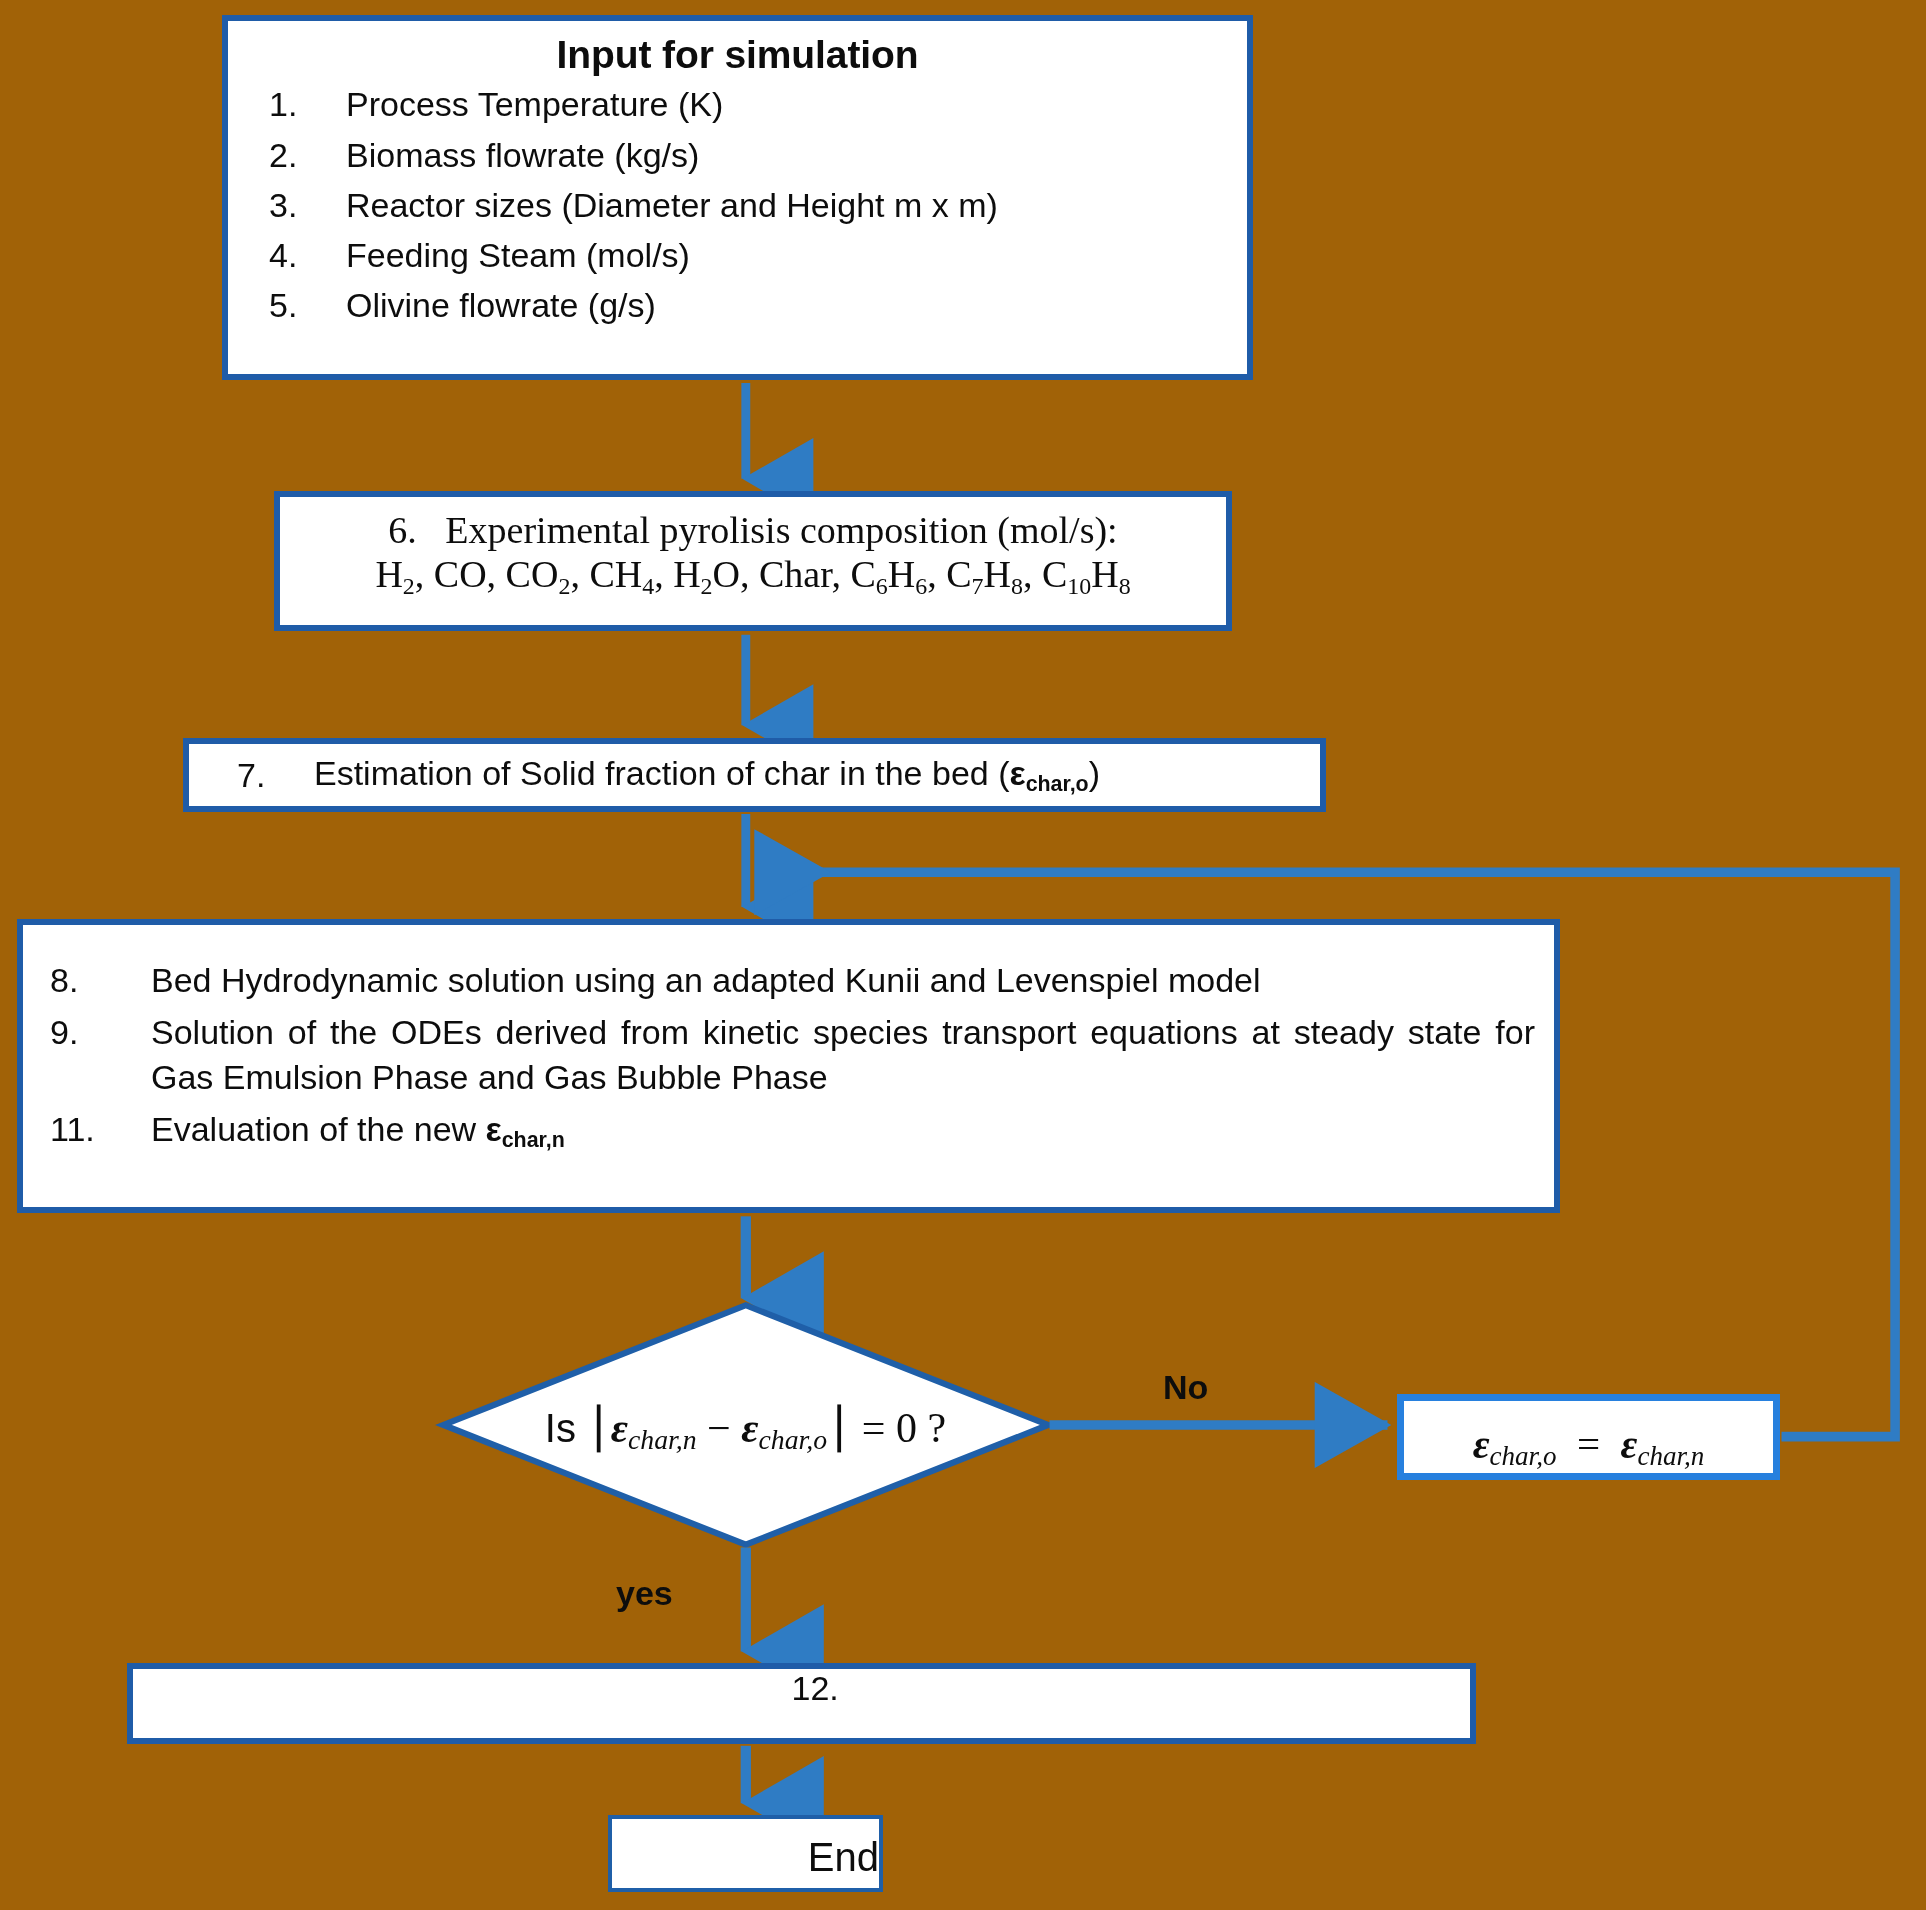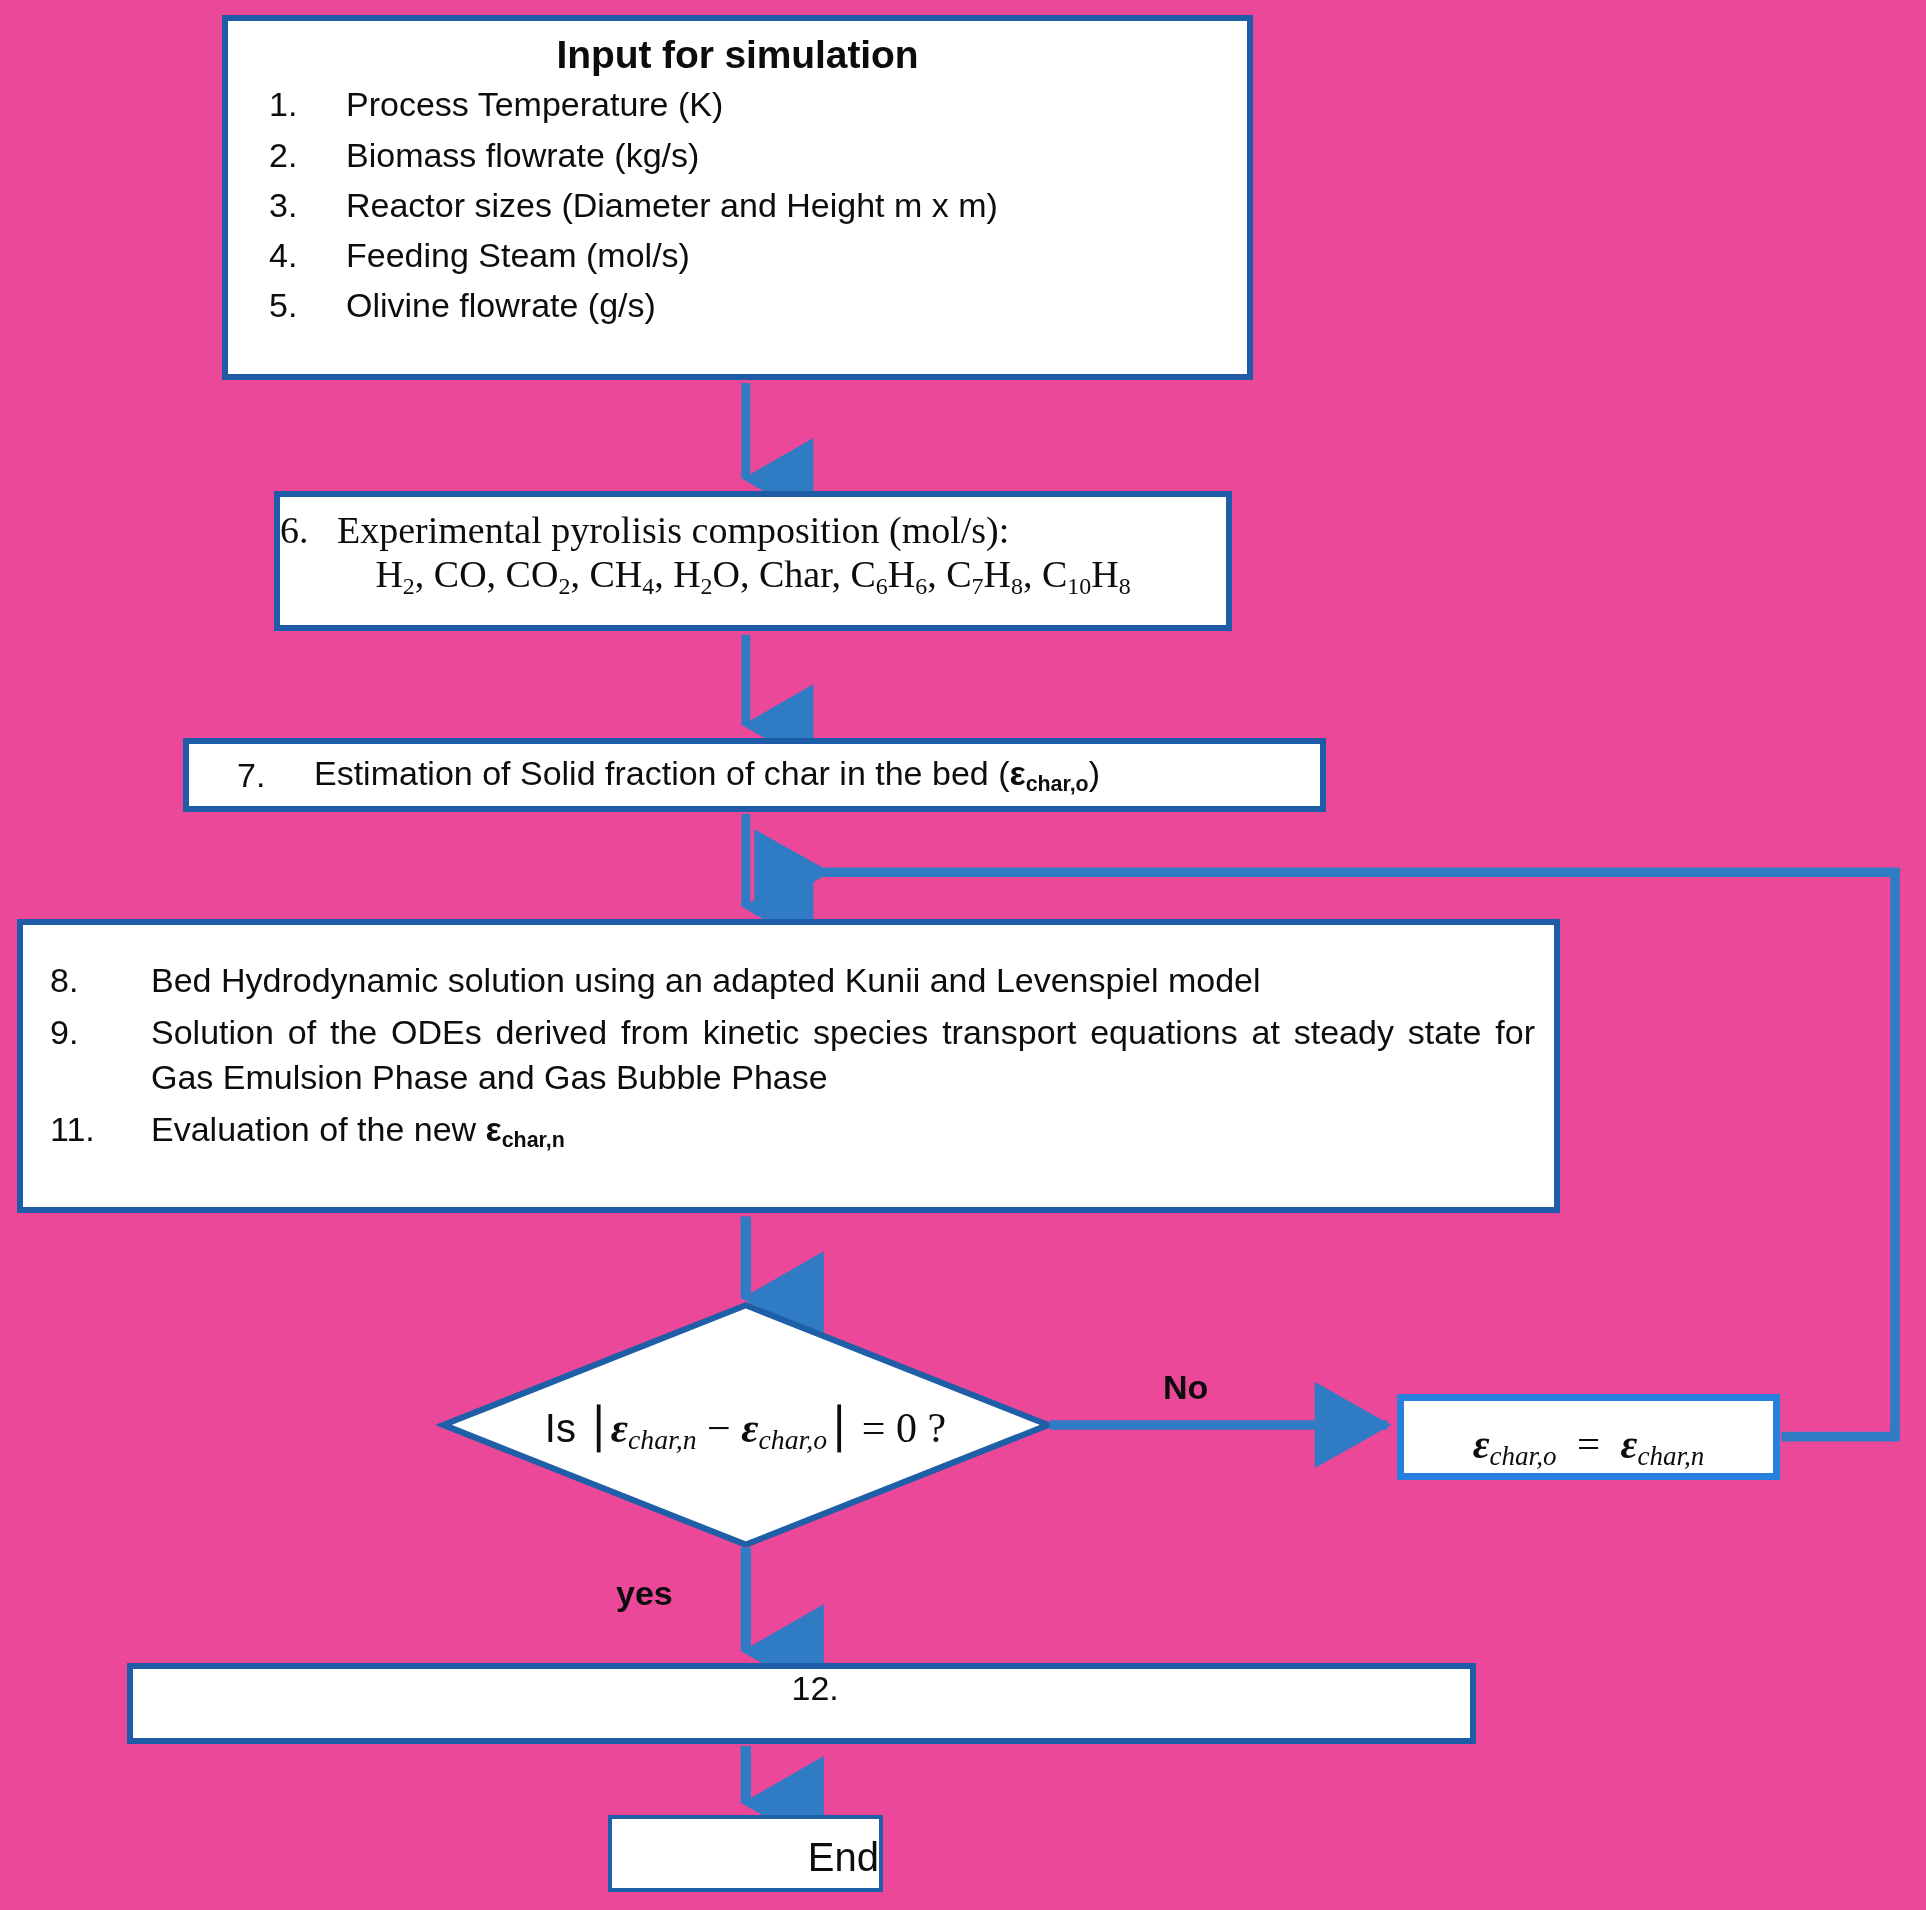--- a/index.html
+++ b/index.html
@@ -1,38 +1,38 @@
 <!DOCTYPE html>
 <html style="font-size:11px"><head>
 <meta charset="utf-8">
 <style>
   html,body{margin:0;padding:0;background:#ffffff;}
   body{width:1926px;height:1910px;font-family:"Liberation Sans",sans-serif;}
-  #stage{position:relative;width:1926px;height:1910px;overflow:hidden;background:#ec4899;}
+  #stage{position:relative;width:1926px;height:1910px;overflow:hidden;background:#a16207;}
   svg.edges{position:absolute;left:0;top:0;width:1926px;height:1910px;pointer-events:none;}
 
   .node{position:absolute;background:#ffffff;box-sizing:border-box;}
   .node.navy{border:6.2px solid #1F5CA8;}
   .node.bright{border:7.5px solid #2780DE;}
   .node.thin{border:4.8px solid #1F5FA8;}
 
   .sans{font-family:"Liberation Sans",sans-serif;color:#0d0d0d;}
   .serif{font-family:"Liberation Serif",serif;color:#0d0d0d;}
 
   
   #box-input{left:222px;top:15px;width:1031px;height:365px;}
   #box-input .title{font-size:39px;font-weight:bold;text-align:center;margin-top:12.3px;letter-spacing:-0.1px;}
   #box-input ol{list-style:none;margin:0;padding:0 0 0 41px;}
   #box-input li{display:flex;font-size:34px;line-height:1.29;margin-top:6.2px;}
   #box-input li .num{width:77px;flex:0 0 77px;}
   #box-input li .txt{flex:1 1 auto;}
 
   
   #box-pyro{left:274px;top:491px;width:958px;height:140px;}
-  #box-pyro .l1{font-size:38px;margin-top:11px;line-height:1.16;white-space:nowrap;}
+  #box-pyro .l1{font-size:38px;text-align:center;margin-top:11px;line-height:1.16;white-space:nowrap;}
   #box-pyro .l2{font-size:38px;text-align:center;line-height:1.16;white-space:nowrap;}
   sub{font-size:.63em;vertical-align:-0.28em;}
 
   
   #box-estim{left:183px;top:738px;width:1143px;height:74px;}
   #box-estim .row{display:flex;align-items:center;height:100%;font-size:34px;padding-left:48px;}
   #box-estim .num{width:77px;flex:0 0 77px;}
 
   
   #box-model{left:17px;top:919px;width:1543px;height:294px;}

